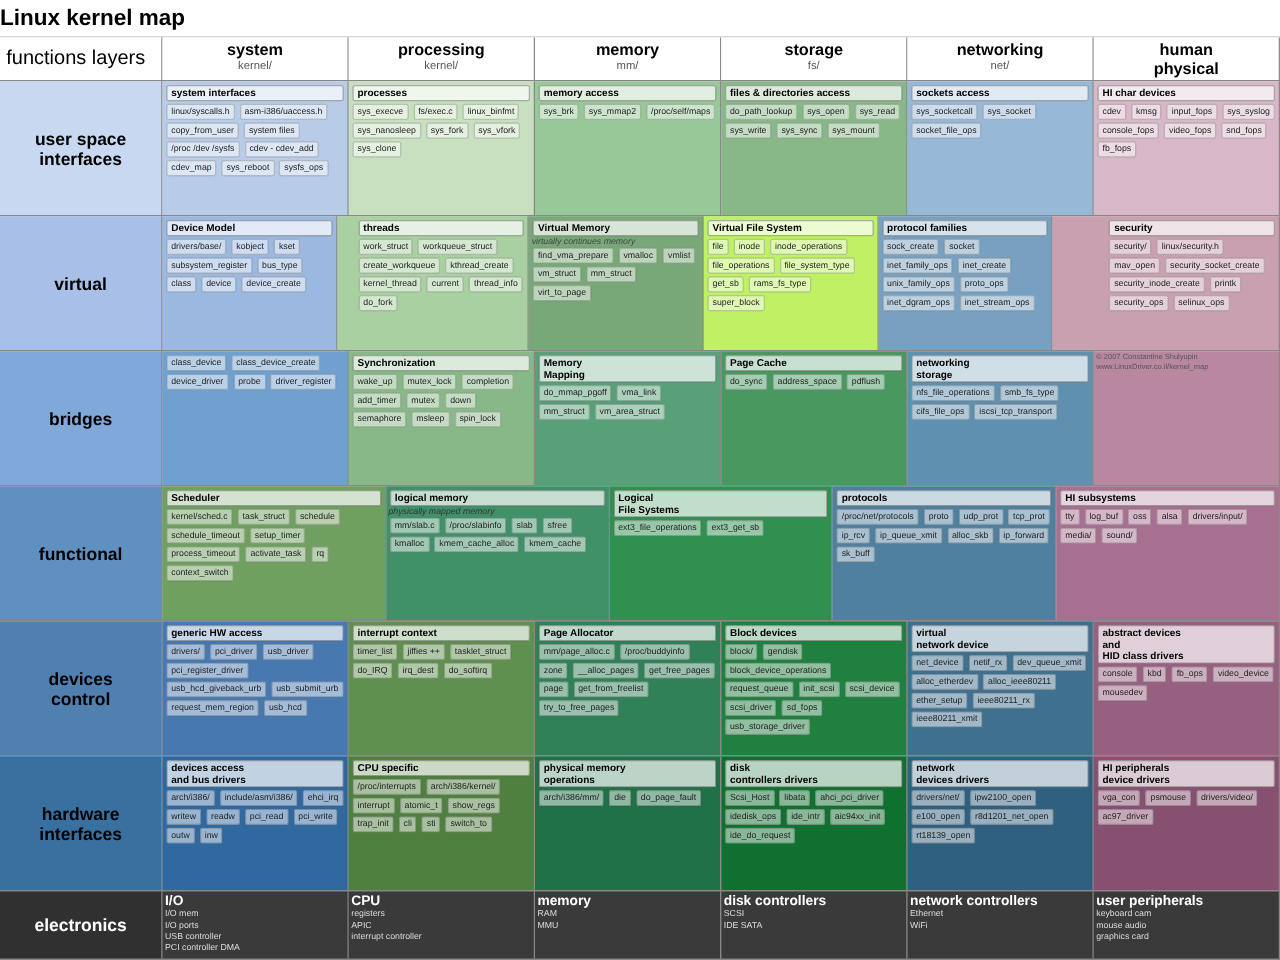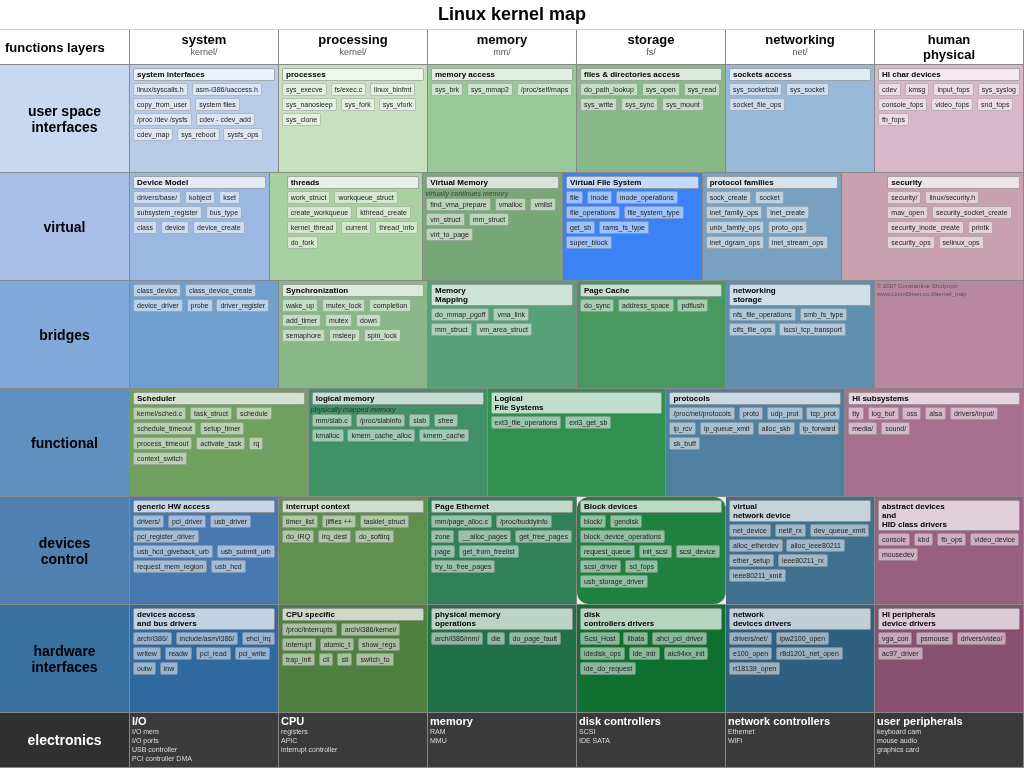--- a/index.html
+++ b/index.html
@@ -12,21 +12,20 @@
       background: #fff;
     }
     .main-container {
       width: 1024px;
       height: 768px;
       position: relative;
       background: #e8e8e8;
     }
     .title-bar {
       width: 100%;
-      text-align: center;
       background: #fff;
       font-size: 18px;
       font-weight: bold;
       padding: 4px 0;
       border-bottom: 1px solid #ccc;
     }
     
     .grid-wrapper {
       width: 100%;
       height: calc(768px - 30px);
@@ -107,21 +106,21 @@
     .row-user-space .cell-processing { background: #c8e0c0; }
     .row-user-space .cell-memory { background: #98c898; }
     .row-user-space .cell-storage { background: #88b888; }
     .row-user-space .cell-networking { background: #98b8d8; }
     .row-user-space .cell-human { background: #d8b8c8; }
 
     .row-virtual .row-label { background: #a8c0e8; }
     .row-virtual .cell-system { background: #9ab8e0; }
     .row-virtual .cell-processing { background: #a8d0a0; padding-left: 16px; }
     .row-virtual .cell-memory { background: #78a878; }
-    .row-virtual .cell-storage { background: #3b82f6; }
+    .row-virtual .cell-storage { background: #bef264; }
     .row-virtual .cell-networking { background: #78a0c0; }
     .row-virtual .cell-human { background: #c8a0b0; padding-left: 44px; }
 
     .row-bridges .row-label { background: #80a8d8; }
     .row-bridges .cell-system { background: #70a0d0; }
     .row-bridges .cell-processing { background: #88b888; }
     .row-bridges .cell-memory { background: #58a078; }
     .row-bridges .cell-storage { background: #489860; }
     .row-bridges .cell-networking { background: #6090b0; }
     .row-bridges .cell-human { background: #b888a0; }
@@ -131,21 +130,21 @@
     .row-functional .cell-processing { background: #70a060; }
     .row-functional .cell-memory { background: #409068; }
     .row-functional .cell-storage { background: #309050; }
     .row-functional .cell-networking { background: #5080a0; }
     .row-functional .cell-human { background: #a87090; }
 
     .row-devices .row-label { background: #5080b0; }
     .row-devices .cell-system { background: #4878b0; }
     .row-devices .cell-processing { background: #609050; }
     .row-devices .cell-memory { background: #308058; }
-    .row-devices .cell-storage { background: #208040; border-radius: 12px; }
+    .row-devices .cell-storage { background: #208040; }
     .row-devices .cell-networking { background: #407090; }
     .row-devices .cell-human { background: #986080; }
 
     .row-hardware .row-label { background: #3870a0; }
     .row-hardware .cell-system { background: #3068a0; }
     .row-hardware .cell-processing { background: #508040; }
     .row-hardware .cell-memory { background: #207048; }
     .row-hardware .cell-storage { background: #107030; }
     .row-hardware .cell-networking { background: #306080; }
     .row-hardware .cell-human { background: #885070; }
@@ -190,21 +189,21 @@
 </head>
 <body>
 
 <div class="main-container">
   <div class="title-bar">Linux kernel map</div>
 
   <div class="grid-wrapper">
 
     <div class="col-headers">
       <div class="fl-label">
-        <span style="font-weight:bold;font-size:13px;">functions
+        <span style="font-weight:normal;font-size:16px;">functions
 layers</span>
       </div>
       <div class="col-header">
         <div>system</div>
         <div class="sub-label">kernel/</div>
       </div>
       <div class="col-header">
         <div>processing</div>
         <div class="sub-label">kernel/</div>
       </div>
@@ -538,21 +537,21 @@
           <div class="cell-items">
             <span class="node">timer_list</span>
             <span class="node">jiffies ++</span>
             <span class="node">tasklet_struct</span>
             <span class="node">do_IRQ</span>
             <span class="node">irq_dest</span>
             <span class="node">do_softirq</span>
           </div>
         </div>
         <div class="cell cell-memory">
-          <span class="node-title">Page Ethernet</span>
+          <span class="node-title">Page Allocator</span>
           <div class="cell-items">
             <span class="node">mm/page_alloc.c</span>
             <span class="node">/proc/buddyinfo</span>
             <span class="node">zone</span>
             <span class="node">__alloc_pages</span>
             <span class="node">get_free_pages</span>
             <span class="node">page</span>
             <span class="node">get_from_freelist</span>
             <span class="node">try_to_free_pages</span>
           </div>

